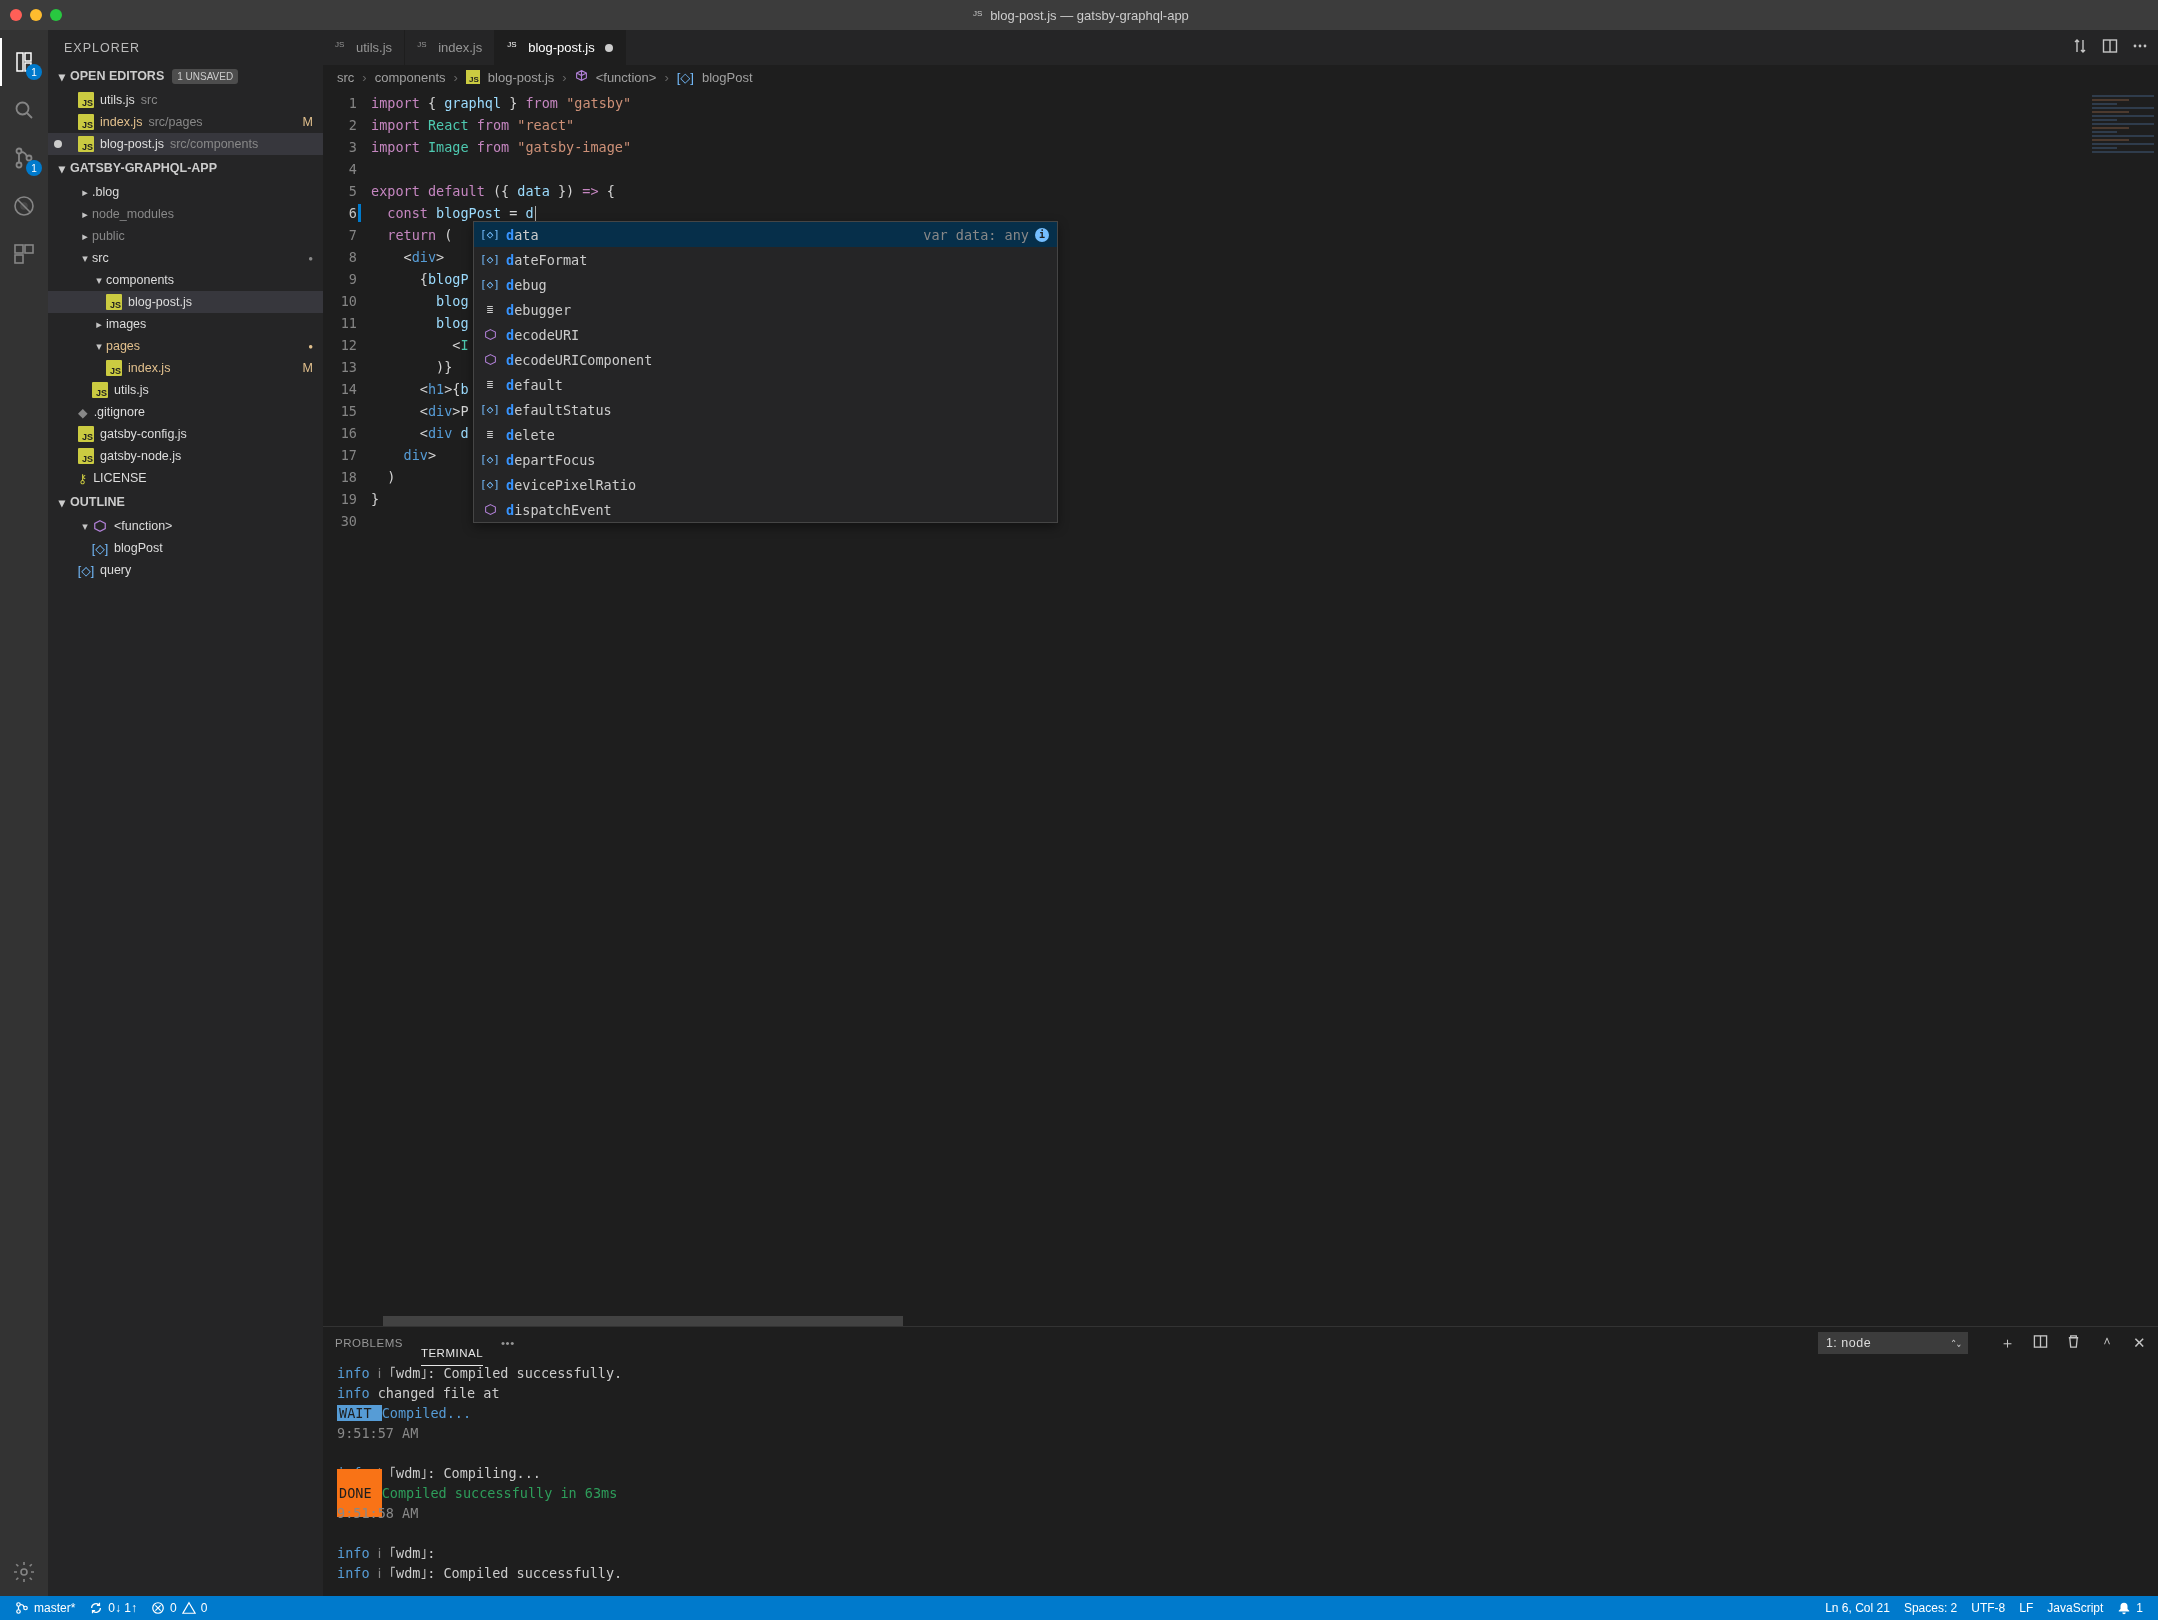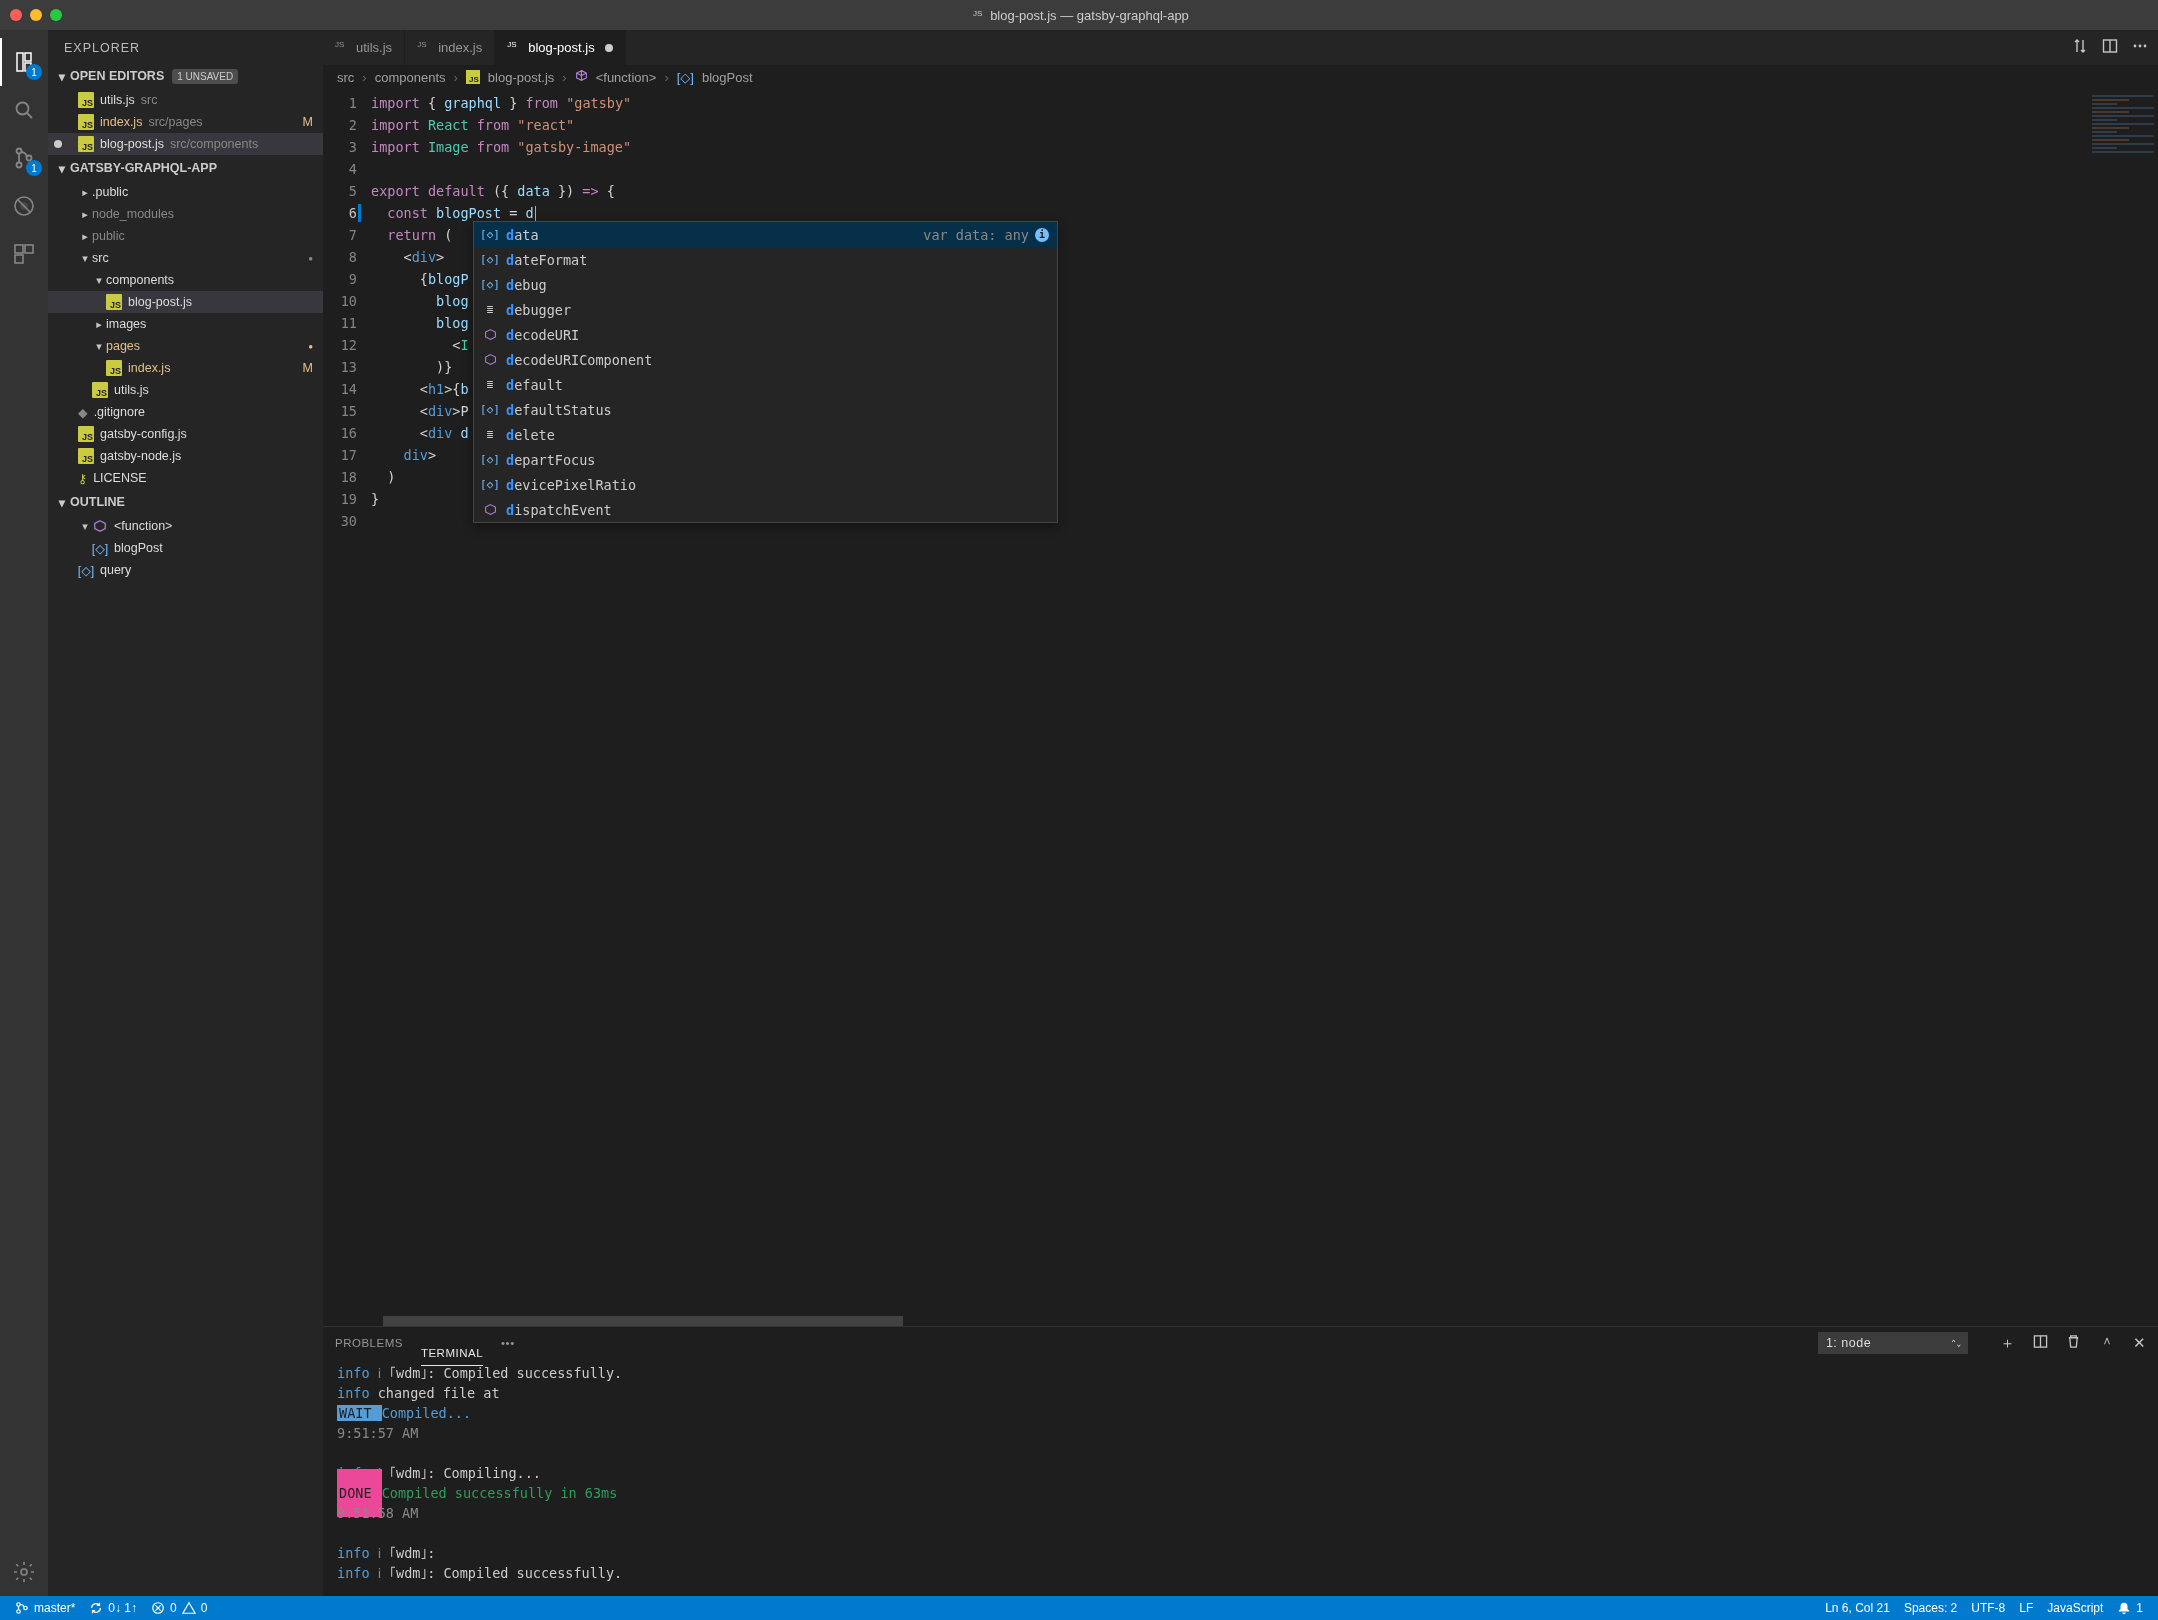--- a/index.html
+++ b/index.html
@@ -148,21 +148,21 @@
   .panel-tabs .pt.active{ color:#e7e7e7; border-bottom:1px solid #e7e7e7;margin-top:20px;}
   .panel-tabs .sel{
      margin-left:auto; background:#3c3c3c; color:#ddd; height:22px; display:flex; align-items:center; padding:0 22px 0 8px;
      position:relative; min-width:150px; font-size:12.5px;
   }
   .panel-tabs .sel::after{ content:"⌃⌄"; position:absolute; right:6px; font-size:10px; letter-spacing:-2px; color:#ccc; transform:scaleX(.8);}
   .panel-tabs .picon{ color:#c5c5c5; cursor:pointer; font-size:15px;}
   .term{ flex:1; padding:4px 14px; font-size:13.5px; line-height:20px; overflow:hidden; color:#ccc;}
   .term .info{ color:#569cd6;} .term .dim{ color:#888;}
   .term .wait{ background:#569cd6; color:#1e1e1e; padding:0 2px;}
-  .term .done{ background:#ec4899; color:#1e1e1e; padding:16px 2px;}
+  .term .done{ background:#f97316; color:#1e1e1e; padding:16px 2px;}
   .term .ok{ color:#2e9e5b;}
   
   
   .statusbar{
     height:24px; background:#007acc; color:#fff; display:flex; align-items:center; font-size:12px; padding:0 8px; flex-shrink:0;
   }
   .statusbar .sb-item{ display:flex; align-items:center; gap:5px; padding:0 7px; cursor:pointer; height:100%;}
   .statusbar .sp{ flex:1;}
   .statusbar svg{ width:14px; height:14px;}
 </style>
@@ -257,21 +257,21 @@
         </div>
       </div>
 
     <div class="section-hdr">
       <span class="twist">▾</span>
       <span>GATSBY-GRAPHQL-APP</span>
     </div>
     <div class="filelist" id="file-tree">
         <div class="row tree-indent-1">
           <span class="chev">▸</span>
-          <span class="name">.public</span>
+          <span class="name">.blog</span>
         </div>
         <div class="row tree-indent-1">
           <span class="chev">▸</span>
           <span class="name" style="color: rgb(136, 136, 136);">node_modules</span>
         </div>
         <div class="row tree-indent-1">
           <span class="chev">▸</span>
           <span class="name" style="color: rgb(136, 136, 136);">public</span>
         </div>
         <div class="row tree-indent-1">

